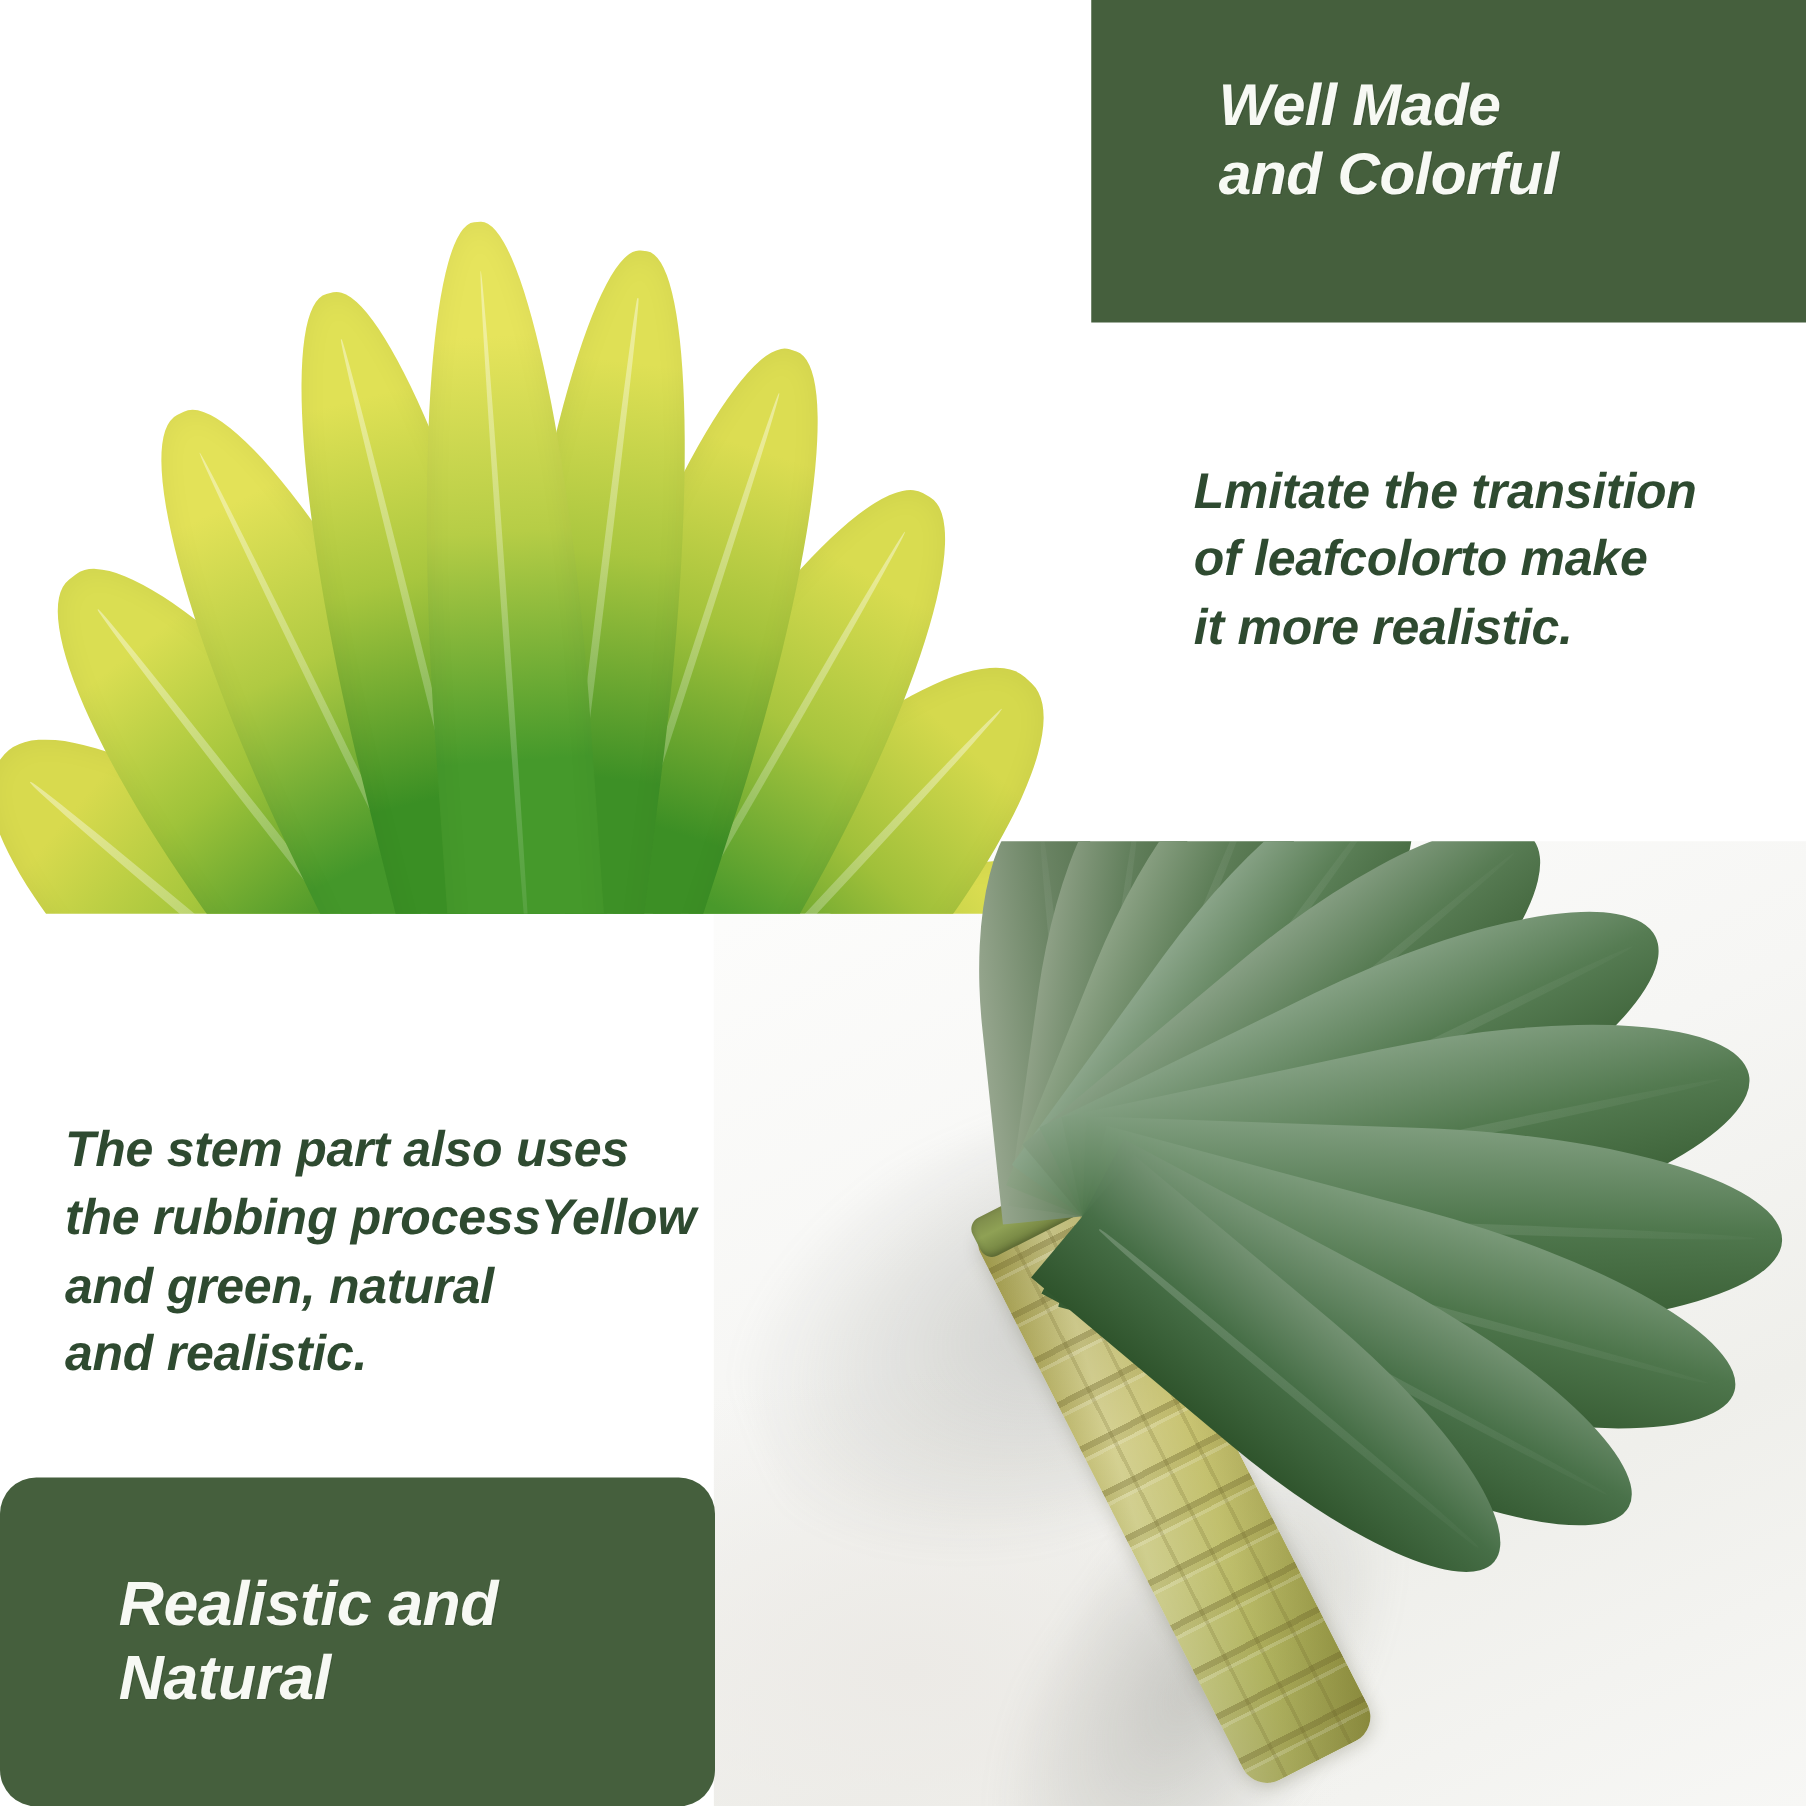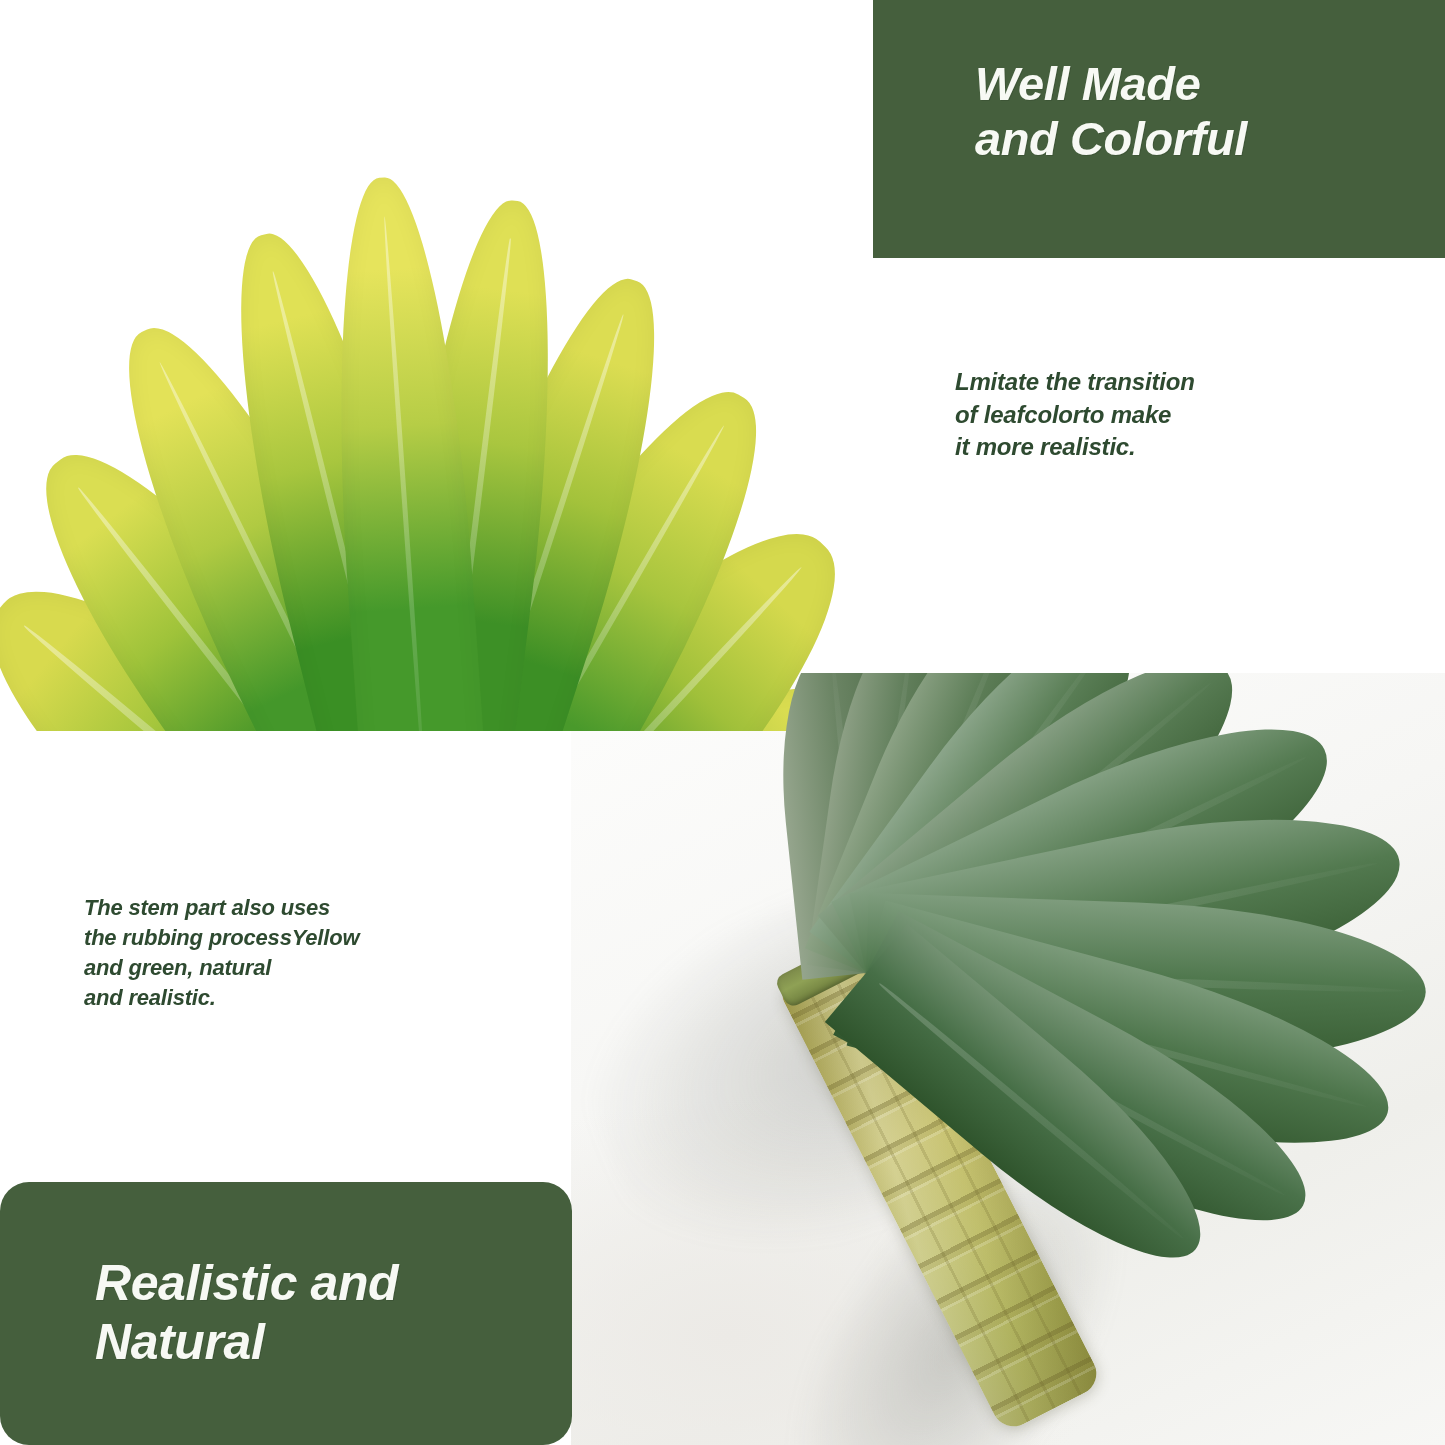--- a/index.html
+++ b/index.html
@@ -68,28 +68,27 @@
     font-weight: bold;
     font-style: italic;
     line-height: 1.36;
     letter-spacing: -0.2px;
     white-space: pre-line;
   }
   #caption-right {
     left: 955px;
     top: 366px;
     width: 440px;
-    font-size: 24px;
+    font-size: 40px;
   }
   #caption-left {
     left: 52px;
     top: 893px;
     width: 520px;
-    font-size: 22px;
-    margin-left: 32px;
+    font-size: 40px;
   }
 
   
   .photo {
     position: absolute;
     overflow: hidden;
     background: #ffffff;
   }
   #photo-leaves {
     left: 0px;

